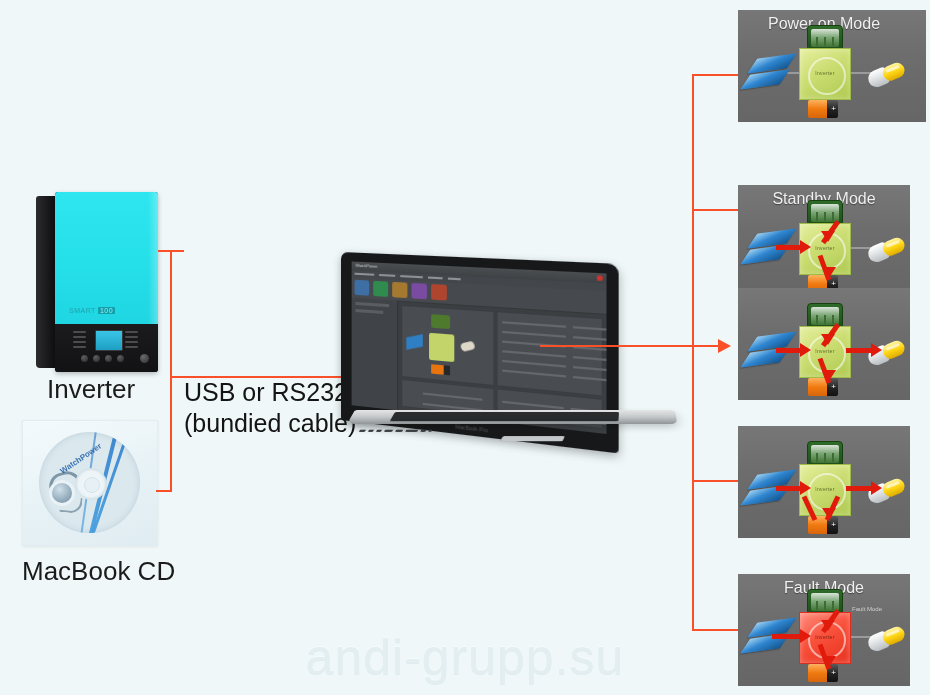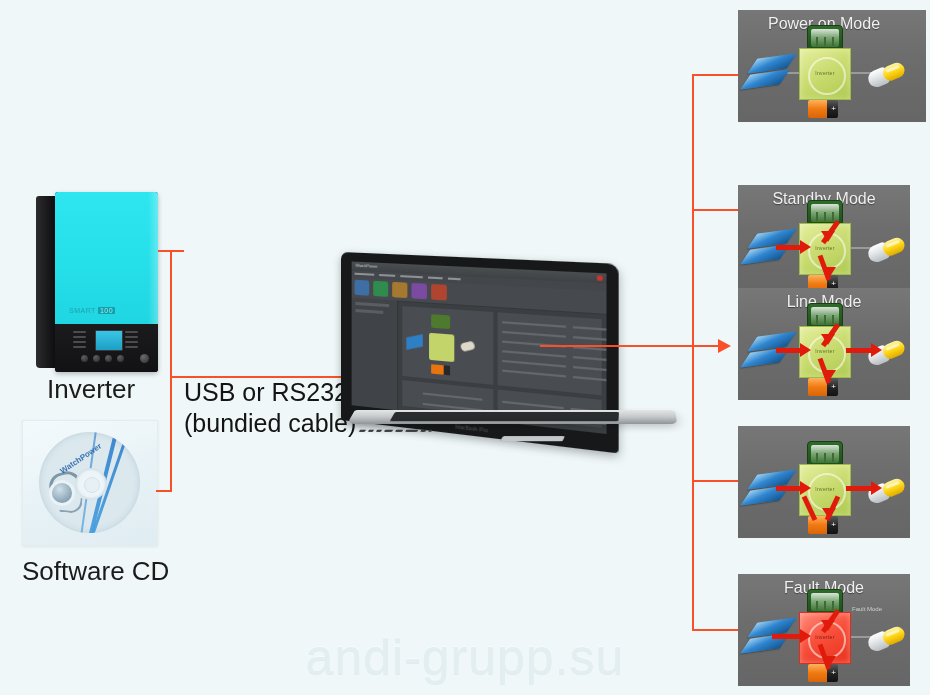--- a/index.html
+++ b/index.html
@@ -534,21 +534,21 @@
       <div class="cd-stripe cd-s2"></div>
       <div class="cd-headset">
         <div class="band"></div>
           <div class="ear"></div>
           <div class="mic"></div>
       </div>
       <div class="cd-logo">WatchPower</div>
       <div class="cd-hub"></div>
     </div>
   </div>
-  <div class="caption" style="left:22px; top:556px;">Software CD</div>
+  <div class="caption" style="left:22px; top:556px;">MacBook CD</div>
 
   <div class="ln h" style="left:158px; top:250px; width:26px;"></div>
   <div class="ln v" style="left:170px; top:250px; height:242px;"></div>
   <div class="ln h" style="left:156px; top:490px; width:16px;"></div>
   <div class="ln h" style="left:170px; top:376px; width:190px;"></div>
   <div class="arrow-r" style="left:358px; top:370px;"></div>
 
   <div class="cable-label">
     <div>USB or RS232</div>
     <div>(bundied cable)</div>
@@ -696,21 +696,20 @@
       <div class="flow h" style="left:38px; top:34px; width:26px;"></div>
       <div class="flow-head fh-r" style="left:62px; top:29px;"></div>
       <div class="flow-diag" style="left:100px; top:8px; width:26px; transform:rotate(125deg);"></div>
       <div class="flow-head fh-d" style="left:83px; top:20px;"></div>
       <div class="flow-diag" style="left:82px; top:42px; width:26px; transform:rotate(70deg);"></div>
       <div class="flow-head fh-d" style="left:84px; top:56px;"></div>
     </div>
   </div>
 
   <div class="mode-panel" style="top:288px;">
-    <div class="mode-title">Line Mode</div>
     <div class="mp-stage">
       <div class="mp-grid">
           <i></i>
           <i></i>
           <i></i>
         </div>
       <div class="mp-solar">
           <span></span>
           <span></span>
         </div>

